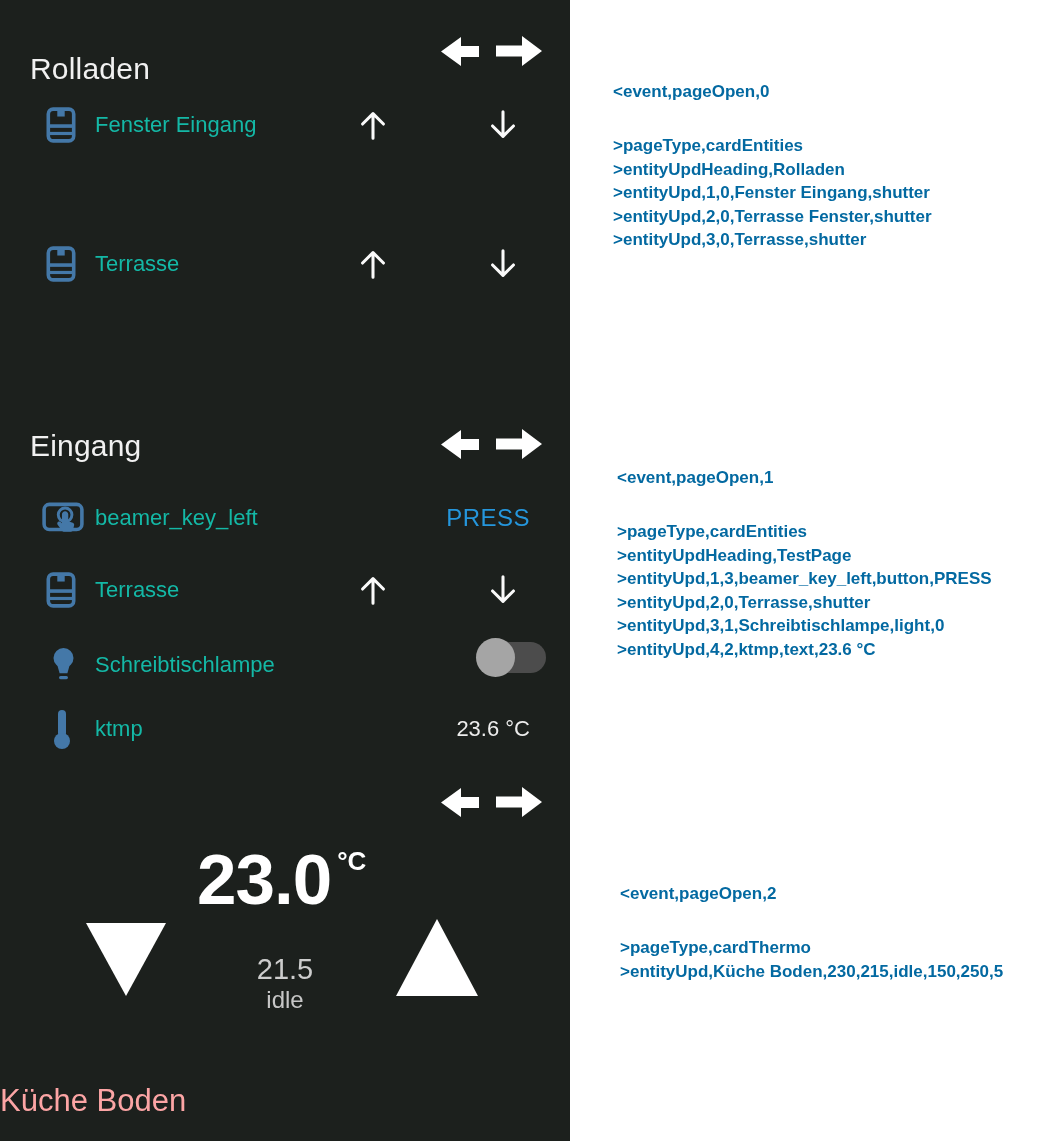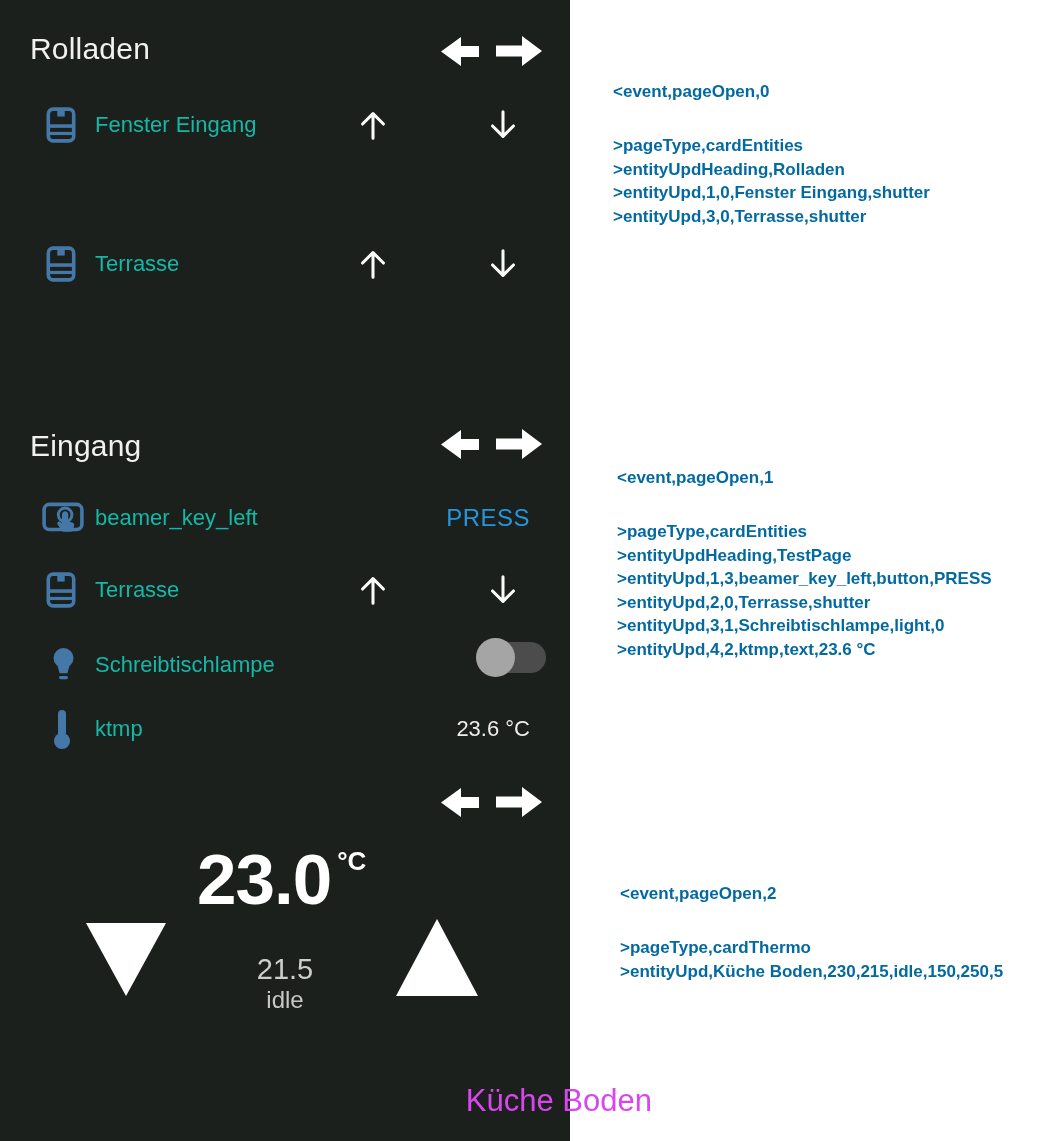--- a/index.html
+++ b/index.html
@@ -53,38 +53,38 @@
     border-left:40px solid transparent;border-right:40px solid transparent;
     border-top:73px solid #ffffff;
   }
   .tri-up{
     position:absolute;left:396px;top:919px;width:0;height:0;cursor:pointer;
     border-left:41px solid transparent;border-right:41px solid transparent;
     border-bottom:77px solid #ffffff;
   }
   .setpoint{position:absolute;left:197px;top:953px;width:176px;text-align:center;font-size:29px;color:#cdcdcd;}
   .hvac-state{position:absolute;left:197px;top:986px;width:176px;text-align:center;font-size:24px;color:#c7c7c7;}
-  .thermo-title{position:absolute;left:0;top:1083px;width:652px;text-align:right;font-size:31px;color:#d946ef;}
+  .thermo-title{position:absolute;left:0;top:1083px;width:652px;text-align:left;font-size:31px;color:#fca5a5;}
 
   
   .proto{position:absolute;font-weight:700;font-size:17px;color:#0369a1;white-space:nowrap;}
   .proto-event{line-height:22px;margin-bottom:31px;}
   .proto-line{line-height:23.5px;}
   .b1{left:613px;top:81px;}
   .b2{left:617px;top:467px;}
   .b3{left:620px;top:883px;}
 </style>
 </head>
 <body>
 
 <div class="stage">
 
   <div class="panel">
 
-    <div class="page-heading" style="top:32px">Rolladen</div>
+    <div class="page-heading" style="top:52px">Rolladen</div>
     <div class="nav-prev" style="top:35px">
       <span><svg width="38" height="33" viewBox="0 0 38 33">
             <polygon points="38,11 20,11 20,2 0,16.5 20,31 20,22 38,22" fill="#fff"></polygon>
           </svg></span>
     </div>
     <div class="nav-next" style="top:34px">
       <span><svg width="46" height="34" viewBox="0 0 46 34">
             <polygon points="0,11.5 26,11.5 26,2 46,17 26,32 26,22.5 0,22.5" fill="#fff"></polygon>
           </svg></span>
     </div>
@@ -219,20 +219,21 @@
     <div class="setpoint">21.5</div>
     <div class="hvac-state">idle</div>
     <div class="thermo-title">Küche Boden</div>
   </div>
 
   <div class="proto b1">
     <div class="proto-event">&lt;event,pageOpen,0</div>
     <div class="proto-line">&gt;pageType,cardEntities</div>
     <div class="proto-line">&gt;entityUpdHeading,Rolladen</div>
     <div class="proto-line">&gt;entityUpd,1,0,Fenster Eingang,shutter</div>
+    <div class="proto-line">&gt;entityUpd,2,0,Terrasse Fenster,shutter</div>
     <div class="proto-line">&gt;entityUpd,3,0,Terrasse,shutter</div>
   </div>
 
   <div class="proto b2">
     <div class="proto-event">&lt;event,pageOpen,1</div>
     <div class="proto-line">&gt;pageType,cardEntities</div>
     <div class="proto-line">&gt;entityUpdHeading,TestPage</div>
     <div class="proto-line">&gt;entityUpd,1,3,beamer_key_left,button,PRESS</div>
     <div class="proto-line">&gt;entityUpd,2,0,Terrasse,shutter</div>
     <div class="proto-line">&gt;entityUpd,3,1,Schreibtischlampe,light,0</div>

